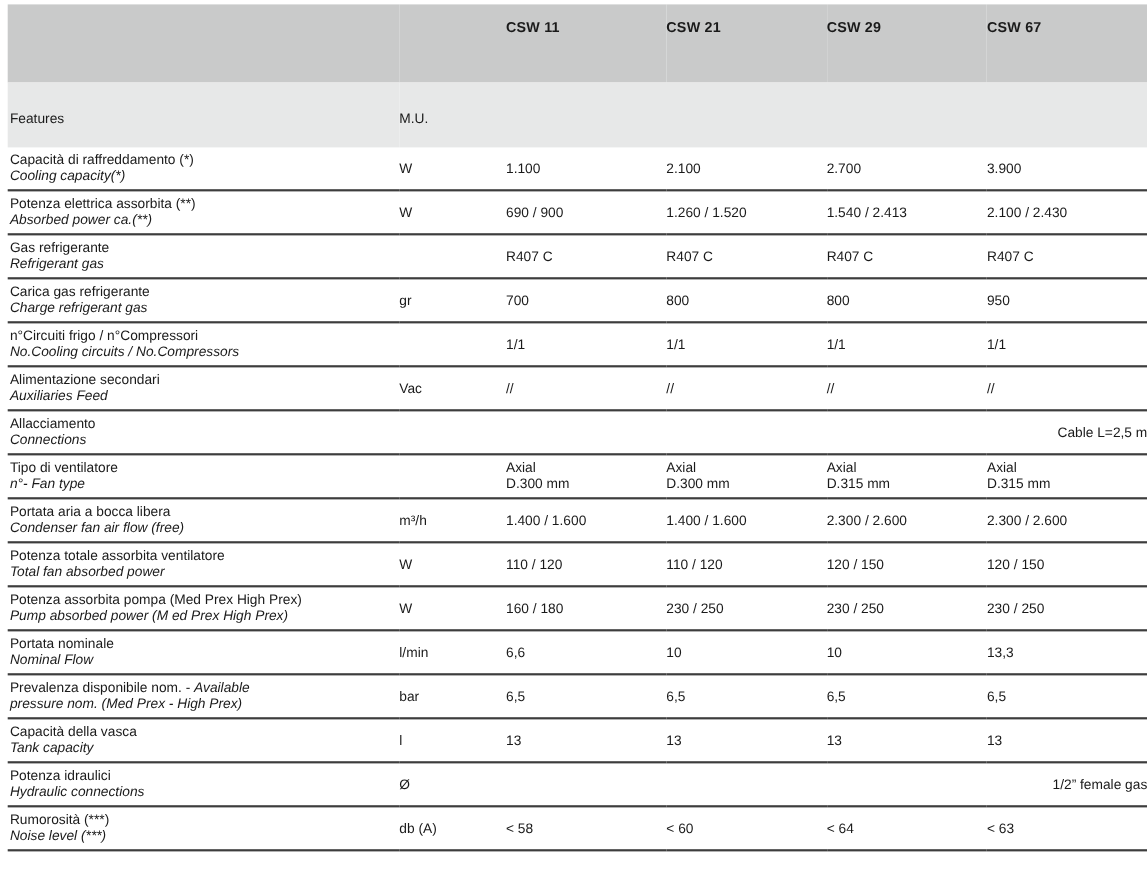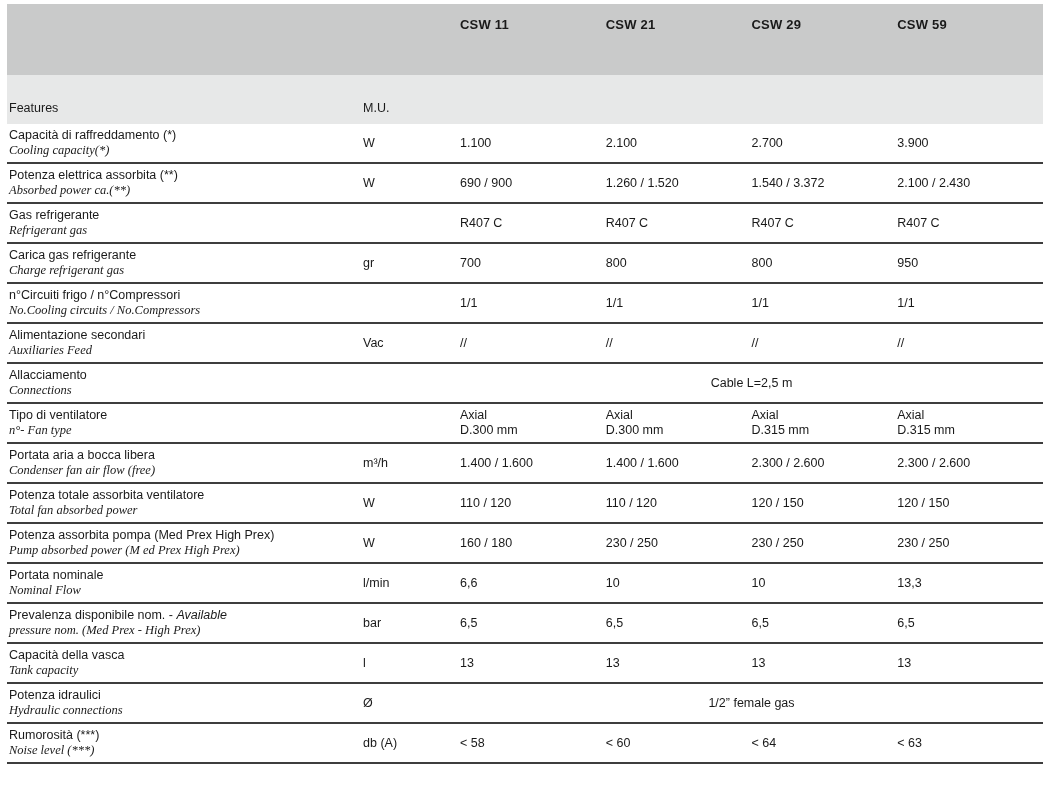--- a/index.html
+++ b/index.html
@@ -38,40 +38,40 @@
     vertical-align: top;
     padding-top: 13px;
     font-weight: bold;
     font-size: 13px;
     letter-spacing: 0.2px;
   }
   tr.band-light th {
     background: var(--band-light, #e7e8e8);
     height: 40px;
     vertical-align: bottom;
-    padding-bottom: 9px;
+    padding-bottom: 19px;
     font-size: 12.5px;
   }
   tr.band-light th.features-cell { padding-left: 2px; }
 
   tbody td {
     border-bottom: 2px solid var(--row-border, #3d3d3d);
     height: 34px;
     vertical-align: middle;
     font-size: 12.5px;
     line-height: 15px;
     padding: 2px 0;
     box-sizing: content-box;
   }
   td.label-cell { padding-left: 2px; padding-right: 6px; }
-  td.label-cell .en { display: block; font-family: Liberation Serif, serif; }
+  td.label-cell .en { display: block; }
   .italic { font-style: italic; }
   td.unit-cell { font-size: 12.5px; }
   td.value-cell { white-space: pre-line; }
-  td.span-cell { text-align: center; }
+  td.span-cell { text-align: right; }
 </style>
 </head>
 <body>
 
 <div class="page">
   <table class="spec-table">
     <colgroup>
       <col class="c-label">
         <col class="c-unit">
       <col class="c-val">
@@ -79,21 +79,21 @@
         <col class="c-val">
         <col class="c-val">
     </colgroup>
     <thead>
       <tr class="band-dark">
         <th></th>
         <th></th>
         <th>CSW 11</th>
         <th>CSW 21</th>
         <th>CSW 29</th>
-        <th>CSW 59</th>
+        <th>CSW 67</th>
       </tr>
       <tr class="band-light">
         <th class="features-cell">Features</th>
         <th>M.U.</th>
         <th colspan="4"></th>
       </tr>
     </thead>
     <tbody>
         <tr class="spec-row">
     <td class="label-cell"><span class="it">Capacità di raffreddamento (*)</span><span class="it italic"></span><span class="en italic">Cooling capacity(*)</span></td>
@@ -101,21 +101,21 @@
   <td class="value-cell">1.100</td>
           <td class="value-cell">2.100</td>
           <td class="value-cell">2.700</td>
           <td class="value-cell">3.900</td>
         </tr>
         <tr class="spec-row">
     <td class="label-cell"><span class="it">Potenza elettrica assorbita (**)</span><span class="it italic"></span><span class="en italic">Absorbed power ca.(**)</span></td>
     <td class="unit-cell">W</td>
   <td class="value-cell">690 / 900</td>
           <td class="value-cell">1.260 / 1.520</td>
-          <td class="value-cell">1.540 / 3.372</td>
+          <td class="value-cell">1.540 / 2.413</td>
           <td class="value-cell">2.100 / 2.430</td>
         </tr>
         <tr class="spec-row">
     <td class="label-cell"><span class="it">Gas refrigerante</span><span class="it italic"></span><span class="en italic">Refrigerant gas</span></td>
     <td class="unit-cell"></td>
   <td class="value-cell">R407 C</td>
           <td class="value-cell">R407 C</td>
           <td class="value-cell">R407 C</td>
           <td class="value-cell">R407 C</td>
         </tr>

